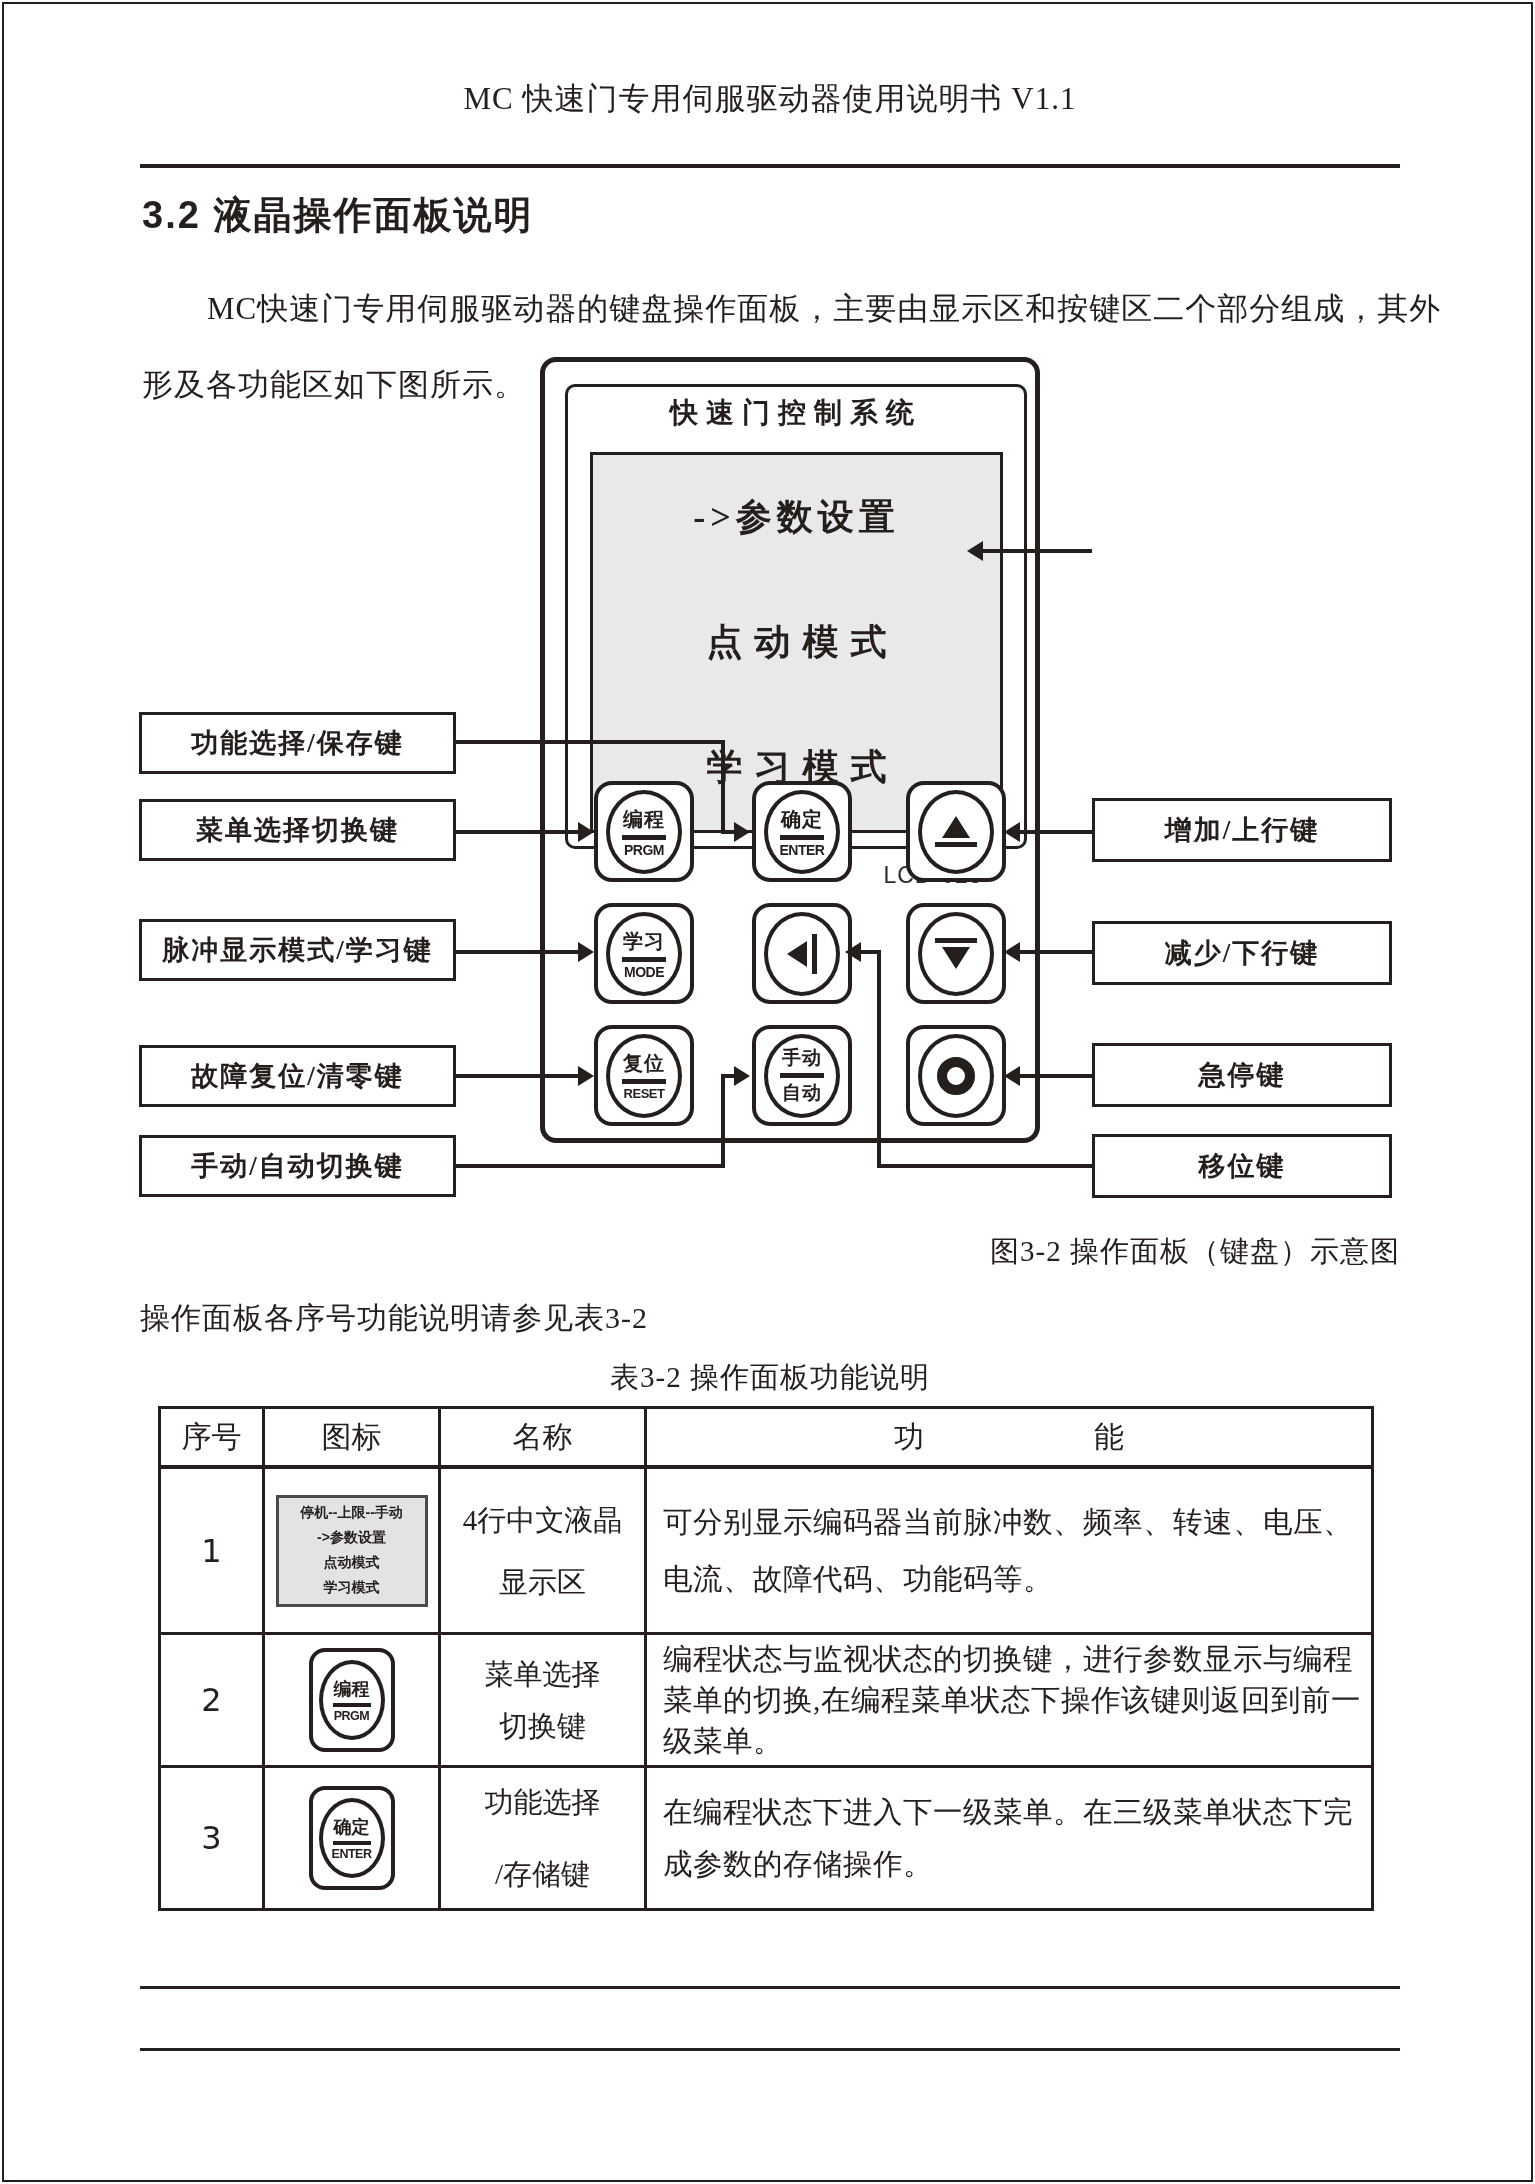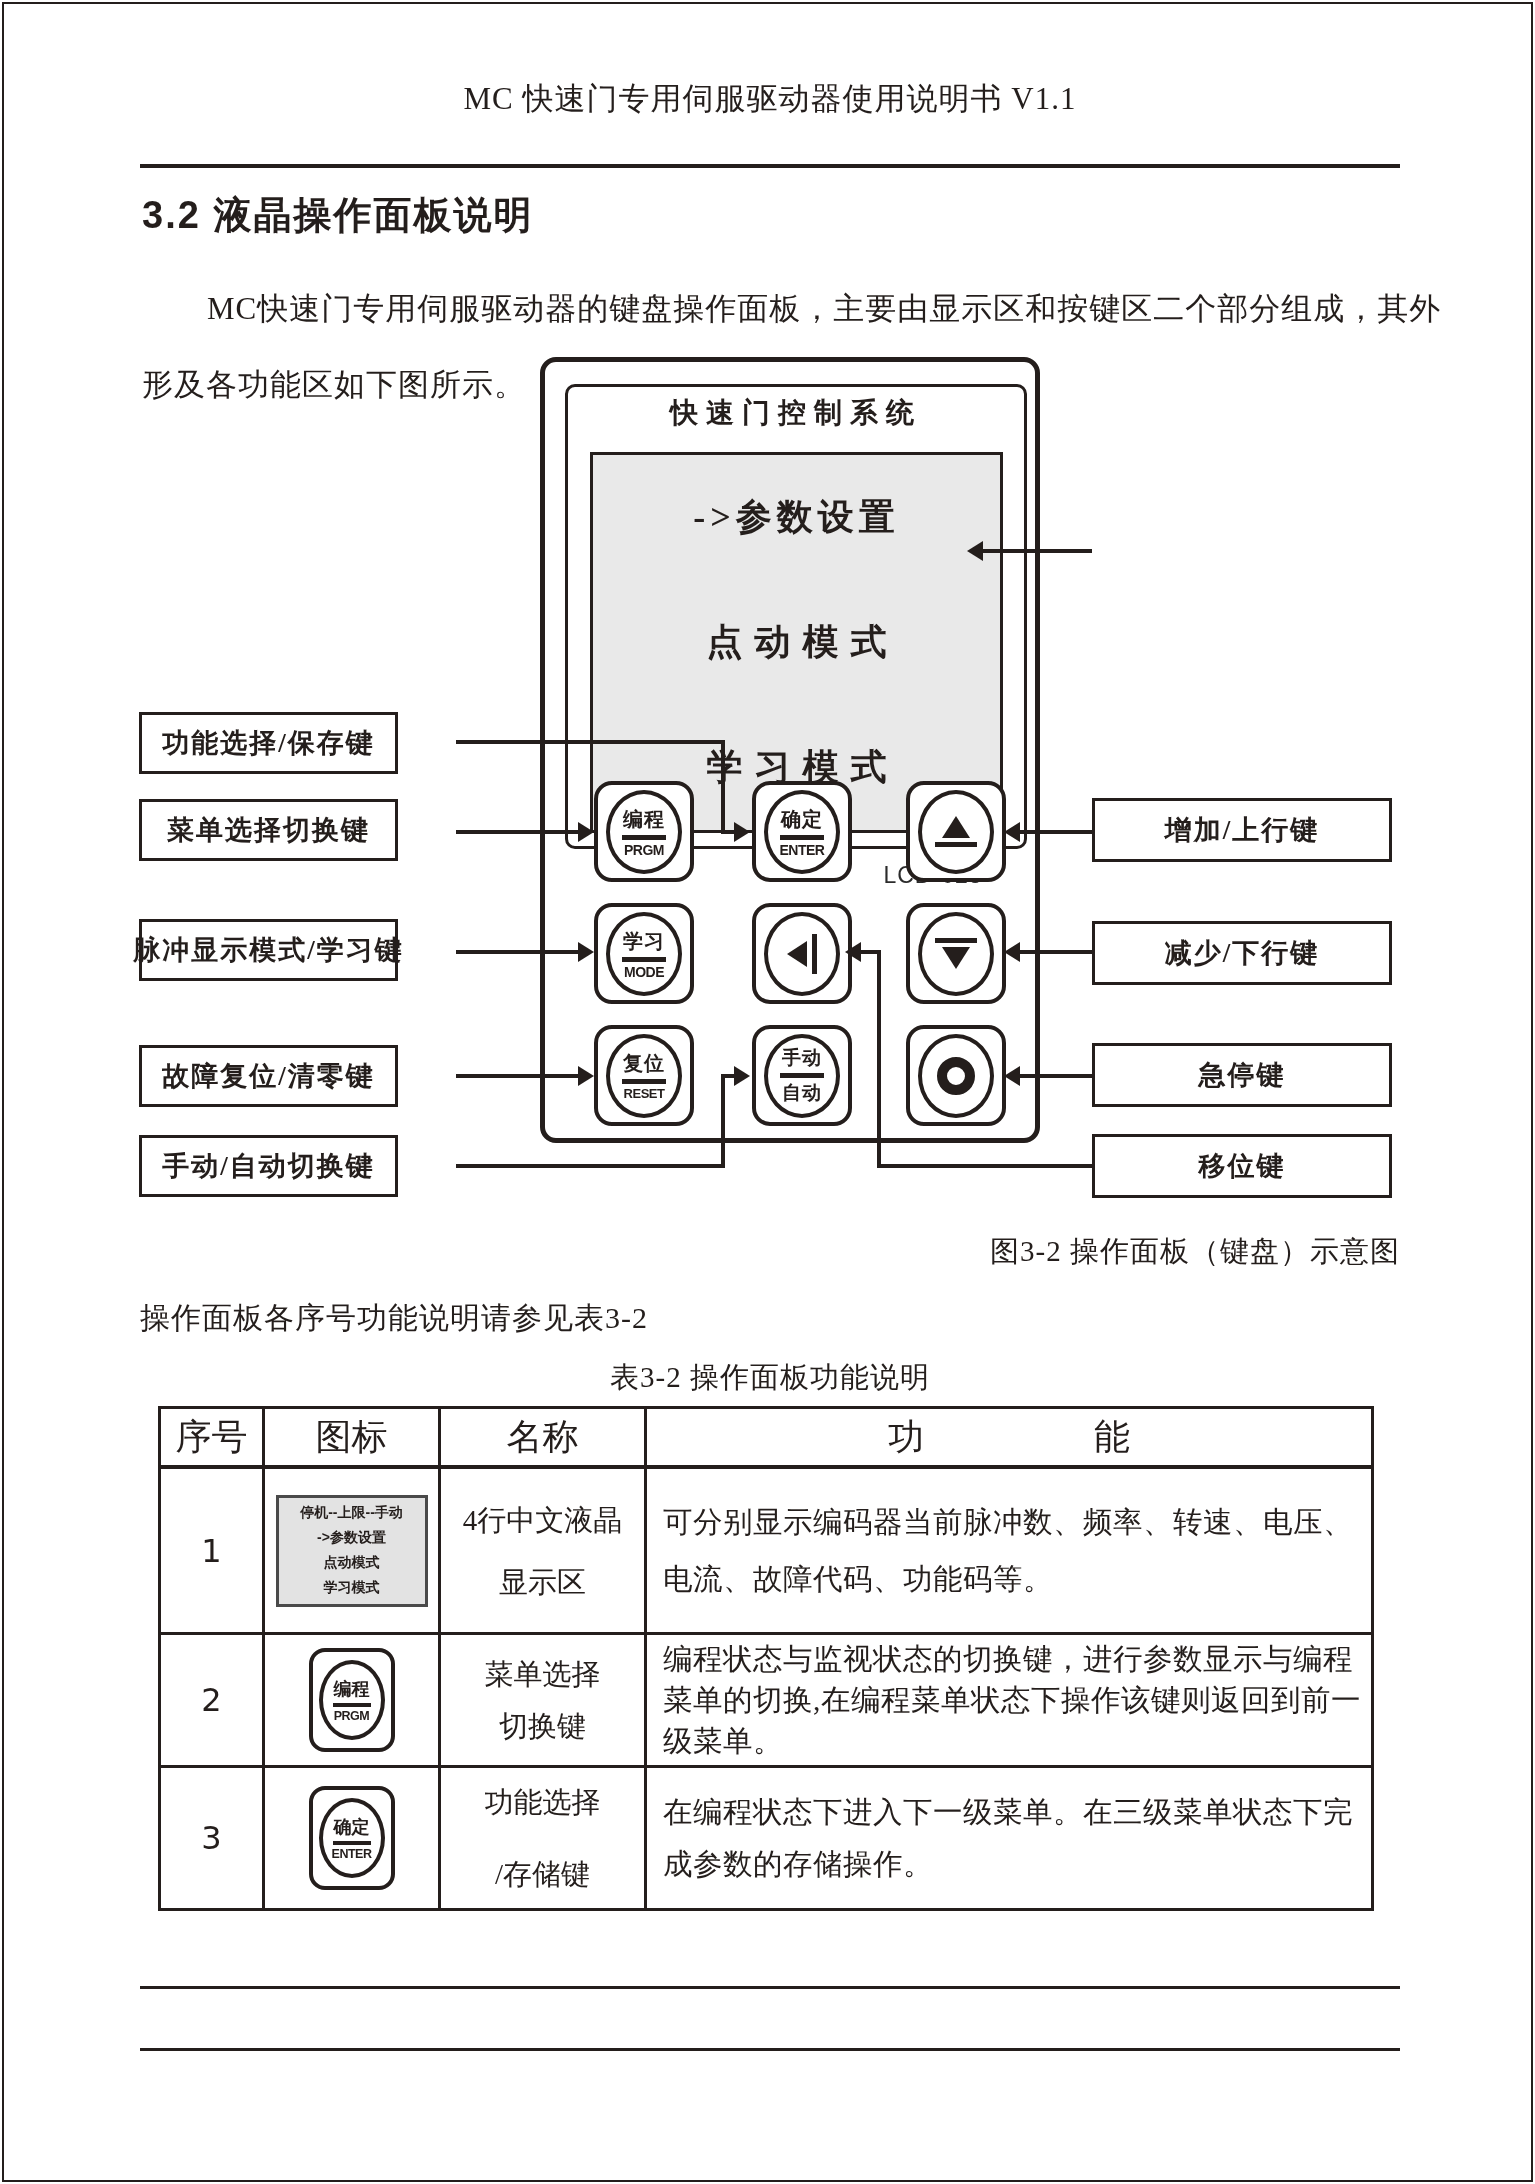--- a/index.html
+++ b/index.html
@@ -31,32 +31,32 @@
   .ken{font-size:14px;font-weight:700;font-family:"Liberation Sans","DejaVu Sans",sans-serif;white-space:nowrap;letter-spacing:-0.5px;}
   .tri-up{width:0;height:0;border-left:14px solid transparent;border-right:14px solid transparent;border-bottom:22px solid #241e1c;}
   .tri-down{width:0;height:0;border-left:14px solid transparent;border-right:14px solid transparent;border-top:22px solid #241e1c;}
   .tri-left{width:0;height:0;border-top:13px solid transparent;border-bottom:13px solid transparent;border-right:20px solid #241e1c;}
   .hbar{width:42px;height:5px;background:#241e1c;}
   .vbar{width:5px;height:40px;background:#241e1c;margin-left:5px;}
   .iconrow{display:flex;flex-direction:row;align-items:center;}
   .ring{width:38px;height:38px;border:10px solid #241e1c;border-radius:50%;box-sizing:border-box;}
   .lblbox{position:absolute;border:3px solid #241e1c;background:#fff;box-sizing:border-box;
           display:flex;align-items:center;justify-content:center;font-size:27px;font-weight:700;letter-spacing:2px;white-space:nowrap;}
-  .lb{left:139px;width:259px;height:62px;}
+  .lb{left:139px;width:317px;height:62px;}
   .rb{left:1092px;width:300px;height:64px;}
   .cline{position:absolute;background:#241e1c;}
   .ar-r{position:absolute;width:0;height:0;border-top:10px solid transparent;border-bottom:10px solid transparent;border-left:16px solid #241e1c;}
   .ar-l{position:absolute;width:0;height:0;border-top:10px solid transparent;border-bottom:10px solid transparent;border-right:16px solid #241e1c;}
   
   .ftable{left:158px;top:1406px;width:1216px;border:3px solid #241e1c;box-sizing:border-box;
           display:grid;grid-template-columns:104px 176px 206px auto;grid-template-rows:60px 166px 133px 140px;}
   .cell{border-right:3px solid #241e1c;border-bottom:3px solid #241e1c;display:flex;align-items:center;justify-content:center;box-sizing:border-box;}
   .cell.last{border-right:none;}
   .cell.bot{border-bottom:none;}
-  .cell.hrow{border-bottom-width:4px;font-size:36px;}
+  .cell.hrow{border-bottom-width:4px;font-size:30px;}
   .numcell{font-family:"DejaVu Sans",sans-serif;font-size:32px;}
   .funchead{display:flex;gap:170px;justify-content:center;align-items:center;width:100%;}
   .namecell{flex-direction:column;font-size:29px;text-align:center;}
   .desccell{justify-content:flex-start;align-items:center;padding:6px 10px 6px 16px;font-size:29.5px;letter-spacing:0.5px;line-height:47px;text-align:left;}
   .minilcd{width:152px;height:112px;background:#e3e3e3;border:3px solid #4a4a4a;box-sizing:border-box;
            display:flex;flex-direction:column;align-items:center;justify-content:space-around;padding:3px 0;}
   .minilcd div{font-size:14px;font-weight:700;font-family:"Liberation Sans","DejaVu Sans",sans-serif;white-space:nowrap;}
   .tkey{width:86px;height:104px;border:4px solid #241e1c;border-radius:16px;box-sizing:border-box;
         display:flex;align-items:center;justify-content:center;}
   .tkoval{width:66px;height:80px;border:4px solid #241e1c;border-radius:50%;box-sizing:border-box;

